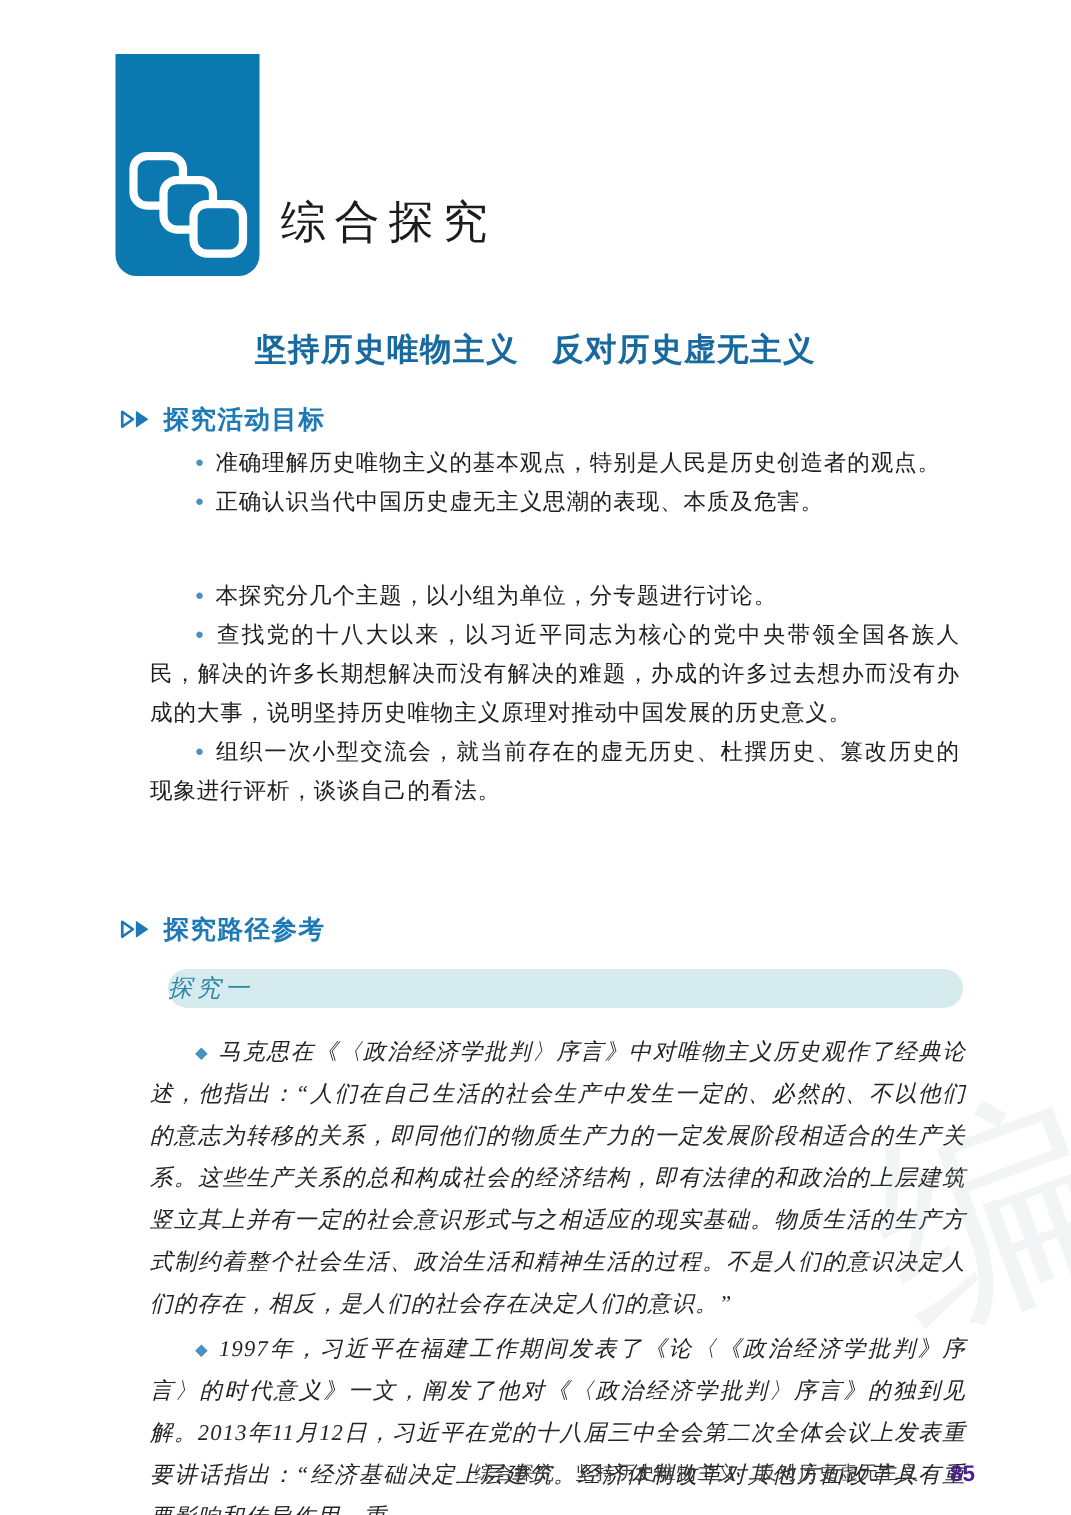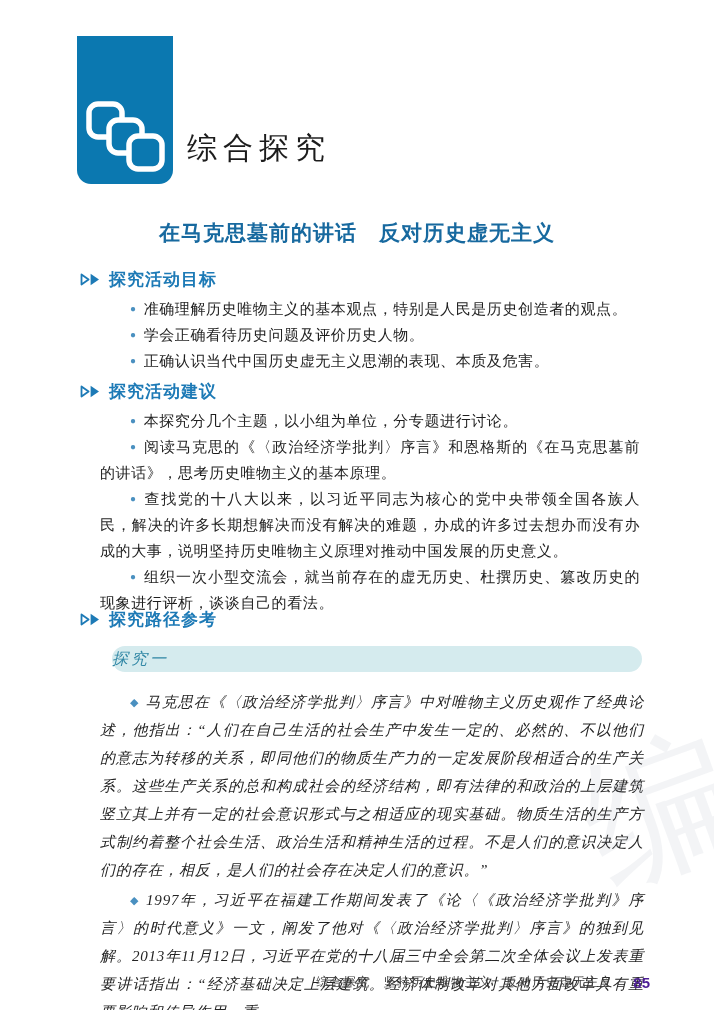--- a/index.html
+++ b/index.html
@@ -73,48 +73,39 @@
 
   <div class="logo-box">
     <svg width="96" height="148" viewBox="0 0 96 148">
       <rect x="12" y="68" width="33" height="33" rx="9" fill="#0b78b0" stroke="#ffffff" stroke-width="5.5"></rect>
       <rect x="32" y="84" width="33" height="33" rx="9" fill="#0b78b0" stroke="#ffffff" stroke-width="5.5"></rect>
       <rect x="52" y="100" width="33" height="33" rx="9" fill="#0b78b0" stroke="#ffffff" stroke-width="5.5"></rect>
     </svg>
   </div>
   <div class="chapter-label">综合探究</div>
 
-  <h1 class="page-title">在马克思墓前的讲话　反对历史虚无主义</h1>
+  <h1 class="page-title">坚持历史唯物主义　反对历史虚无主义</h1>
 
   <section class="sec" style="top:232px">
     <div class="sec-head">
       <svg class="sec-icon" width="20" height="13" viewBox="0 0 20 13">
         <path d="M1.5 1.5 L8.6 6.5 L1.5 11.5 Z" fill="none" stroke="#1d7ab6" stroke-width="1.8" stroke-linejoin="round"></path>
         <path d="M10.6 0.8 L19 6.5 L10.6 12.2 Z" fill="#1d7ab6"></path>
       </svg>
       <span class="sec-label">探究活动目标</span>
     </div>
     <div class="bullets">
       <p class="bullet"><span class="dot">●</span><span>准确理解历史唯物主义的基本观点，特别是人民是历史创造者的观点。</span></p>
-      <p class="bullet"><span class="dot">●</span><span>学会正确看待历史问题及评价历史人物。</span></p>
       <p class="bullet"><span class="dot">●</span><span>正确认识当代中国历史虚无主义思潮的表现、本质及危害。</span></p>
     </div>
   </section>
 
   <section class="sec" style="top:344px">
-    <div class="sec-head">
-      <svg class="sec-icon" width="20" height="13" viewBox="0 0 20 13">
-        <path d="M1.5 1.5 L8.6 6.5 L1.5 11.5 Z" fill="none" stroke="#1d7ab6" stroke-width="1.8" stroke-linejoin="round"></path>
-        <path d="M10.6 0.8 L19 6.5 L10.6 12.2 Z" fill="#1d7ab6"></path>
-      </svg>
-      <span class="sec-label">探究活动建议</span>
-    </div>
     <div class="bullets">
       <p class="bullet"><span class="dot">●</span><span>本探究分几个主题，以小组为单位，分专题进行讨论。</span></p>
-      <p class="bullet"><span class="dot">●</span><span>阅读马克思的《〈政治经济学批判〉序言》和恩格斯的《在马克思墓前的讲话》，思考历史唯物主义的基本原理。</span></p>
       <p class="bullet"><span class="dot">●</span><span>查找党的十八大以来，以习近平同志为核心的党中央带领全国各族人民，解决的许多长期想解决而没有解决的难题，办成的许多过去想办而没有办成的大事，说明坚持历史唯物主义原理对推动中国发展的历史意义。</span></p>
       <p class="bullet"><span class="dot">●</span><span>组织一次小型交流会，就当前存在的虚无历史、杜撰历史、篡改历史的现象进行评析，谈谈自己的看法。</span></p>
     </div>
   </section>
 
   <section class="sec" style="top:572px">
     <div class="sec-head">
       <svg class="sec-icon" width="20" height="13" viewBox="0 0 20 13">
         <path d="M1.5 1.5 L8.6 6.5 L1.5 11.5 Z" fill="none" stroke="#1d7ab6" stroke-width="1.8" stroke-linejoin="round"></path>
         <path d="M10.6 0.8 L19 6.5 L10.6 12.2 Z" fill="#1d7ab6"></path>

